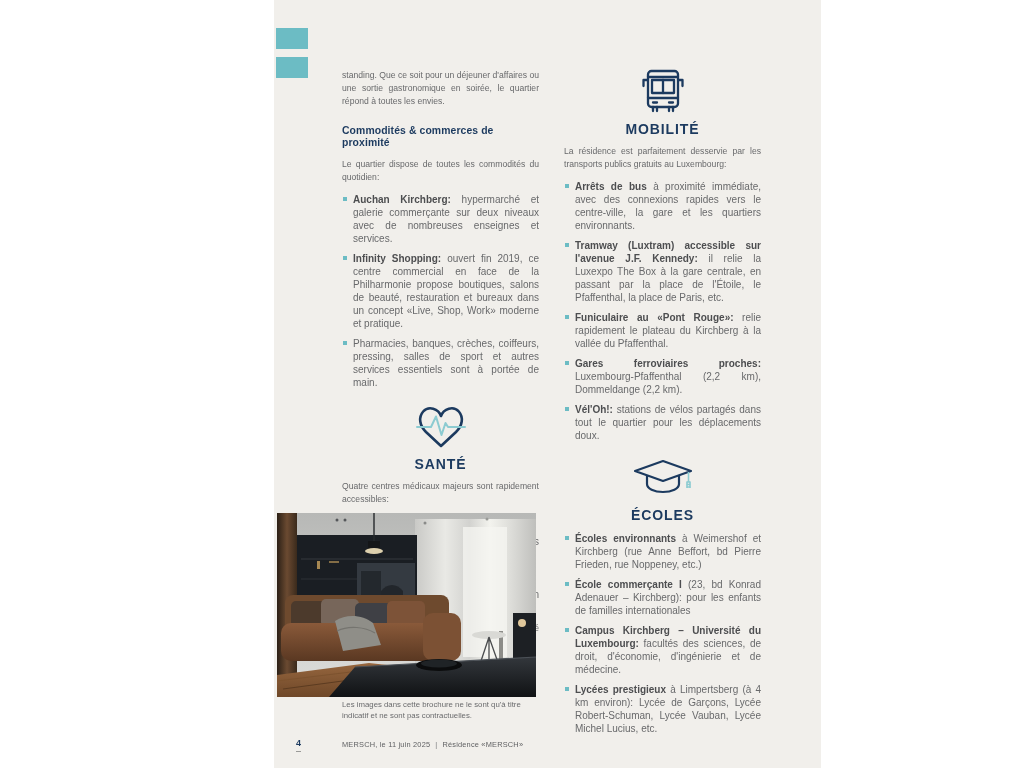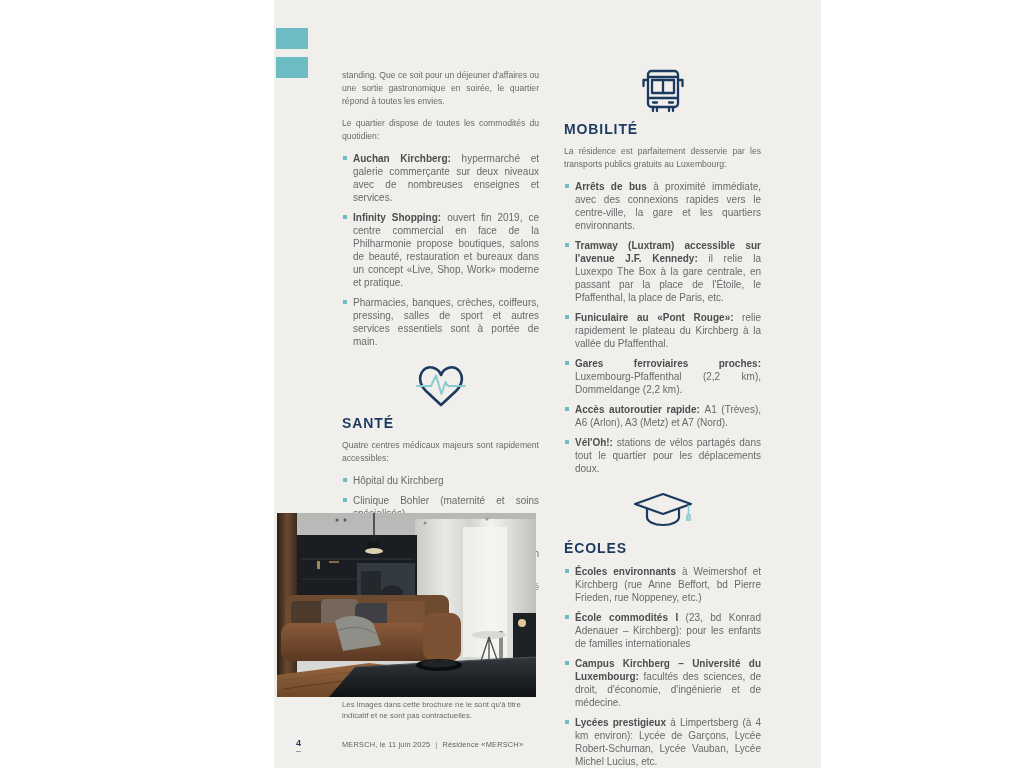--- a/index.html
+++ b/index.html
@@ -26,21 +26,21 @@
   .bullet { display:flex; margin-bottom:7px; }
   .bullet .sq { flex:0 0 4px; width:4px; height:4px; background:#6cbcc4; margin:4px 6px 0 1px; }
   .bullet .bt { flex:1; font-size:10px; line-height:13px; color:#68696b; text-align:justify; }
   .bullet .bt b { color:#4d4e50; font-weight:bold; }
 
   .icon-wrap { display:flex; justify-content:center; }
   .icon-wrap.heart { margin-top:15px; }
   .icon-wrap.bus   { margin-top:66px; }
   .icon-wrap.cap   { margin-top:16px; }
 
-  h2.section-title { font-size:14px; font-weight:bold; color:#1c3a5f; 
+  h2.section-title { font-size:14px; font-weight:bold; color:#1c3a5f; text-align:center;
                      letter-spacing:0.9px; margin-top:5px; }
   .section-intro { margin-top:8px; }
   .outro { margin-top:8px; }
 
   .photo { position:absolute; left:3px; top:513px; width:259px; height:184px; overflow:hidden; }
   .photo svg { display:block; width:100%; height:100%; }
 
   .caption { position:absolute; left:68px; top:699px; width:204px;
              font-size:7.8px; line-height:11px; color:#6a6b6d; }
 
@@ -55,20 +55,21 @@
 <body>
 
 <div class="page">
 
   <div class="accent-sq one"></div>
   <div class="accent-sq two"></div>
 
   <div class="col col-left">
     <p class="body-p intro-top">standing. Que ce soit pour un déjeuner d'affaires ou une sortie gastronomique en soirée, le quartier répond à toutes les envies.</p>
 
+    <h3 class="subhead">Commodités &amp; commerces de proximité</h3>
     <p class="body-p after-head">Le quartier dispose de toutes les commodités du quotidien:</p>
     <div class="bullets">
         <div class="bullet">
           <span class="sq"></span>
           <span class="bt"><b>Auchan Kirchberg: </b>hypermarché et galerie commerçante sur deux niveaux avec de nombreuses enseignes et services.</span>
         </div>
         <div class="bullet">
           <span class="sq"></span>
           <span class="bt"><b>Infinity Shopping: </b>ouvert fin 2019, ce centre commercial en face de la Philharmonie propose boutiques, salons de beauté, restauration et bureaux dans un concept «Live, Shop, Work» moderne et pratique.</span>
         </div>
@@ -141,24 +142,20 @@
         <div class="bullet">
           <span class="sq"></span>
           <span class="bt"><b>Funiculaire au «Pont Rouge»: </b>relie rapidement le plateau du Kirchberg à la vallée du Pfaffenthal.</span>
         </div>
         <div class="bullet">
           <span class="sq"></span>
           <span class="bt"><b>Gares ferroviaires proches: </b>Luxembourg-Pfaffenthal (2,2 km), Dommeldange (2,2 km).</span>
         </div>
         <div class="bullet">
           <span class="sq"></span>
-          <span class="bt"><b>Accès autoroutier rapide: </b>A1 (Trèves), A6 (Arlon), A3 (Metz) et A7 (Nord).</span>
-        </div>
-        <div class="bullet">
-          <span class="sq"></span>
           <span class="bt"><b>Vél'Oh!: </b>stations de vélos partagés dans tout le quartier pour les déplacements doux.</span>
         </div>
       </div>
 
     <div class="icon-wrap cap">
       <svg width="62" height="44" viewBox="0 0 62 44">
         <g fill="none" stroke="#1c3a5f" stroke-width="2.2" stroke-linejoin="round">
           <path d="M31 3 L59 13 L31 23 L3 13 Z"></path>
           <path d="M15 17.5 V26 C15 30.5 22 34 31 34 C40 34 47 30.5 47 26 V17.5"></path>
         </g>
@@ -170,21 +167,21 @@
       </svg>
     </div>
     <h2 class="section-title">ÉCOLES</h2>
     <div class="bullets">
         <div class="bullet">
           <span class="sq"></span>
           <span class="bt"><b>Écoles environnants </b>à Weimershof et Kirchberg (rue Anne Beffort, bd Pierre Frieden, rue Noppeney, etc.)</span>
         </div>
         <div class="bullet">
           <span class="sq"></span>
-          <span class="bt"><b>École commodités I </b>(23, bd Konrad Adenauer – Kirchberg): pour les enfants de familles internationales</span>
+          <span class="bt"><b>École commerçante I </b>(23, bd Konrad Adenauer – Kirchberg): pour les enfants de familles internationales</span>
         </div>
         <div class="bullet">
           <span class="sq"></span>
           <span class="bt"><b>Campus Kirchberg – Université du Luxembourg: </b>facultés des sciences, de droit, d'économie, d'ingénierie et de médecine.</span>
         </div>
         <div class="bullet">
           <span class="sq"></span>
           <span class="bt"><b>Lycées prestigieux </b>à Limpertsberg (à 4 km environ): Lycée de Garçons, Lycée Robert-Schuman, Lycée Vauban, Lycée Michel Lucius, etc.</span>
         </div>
       </div>

